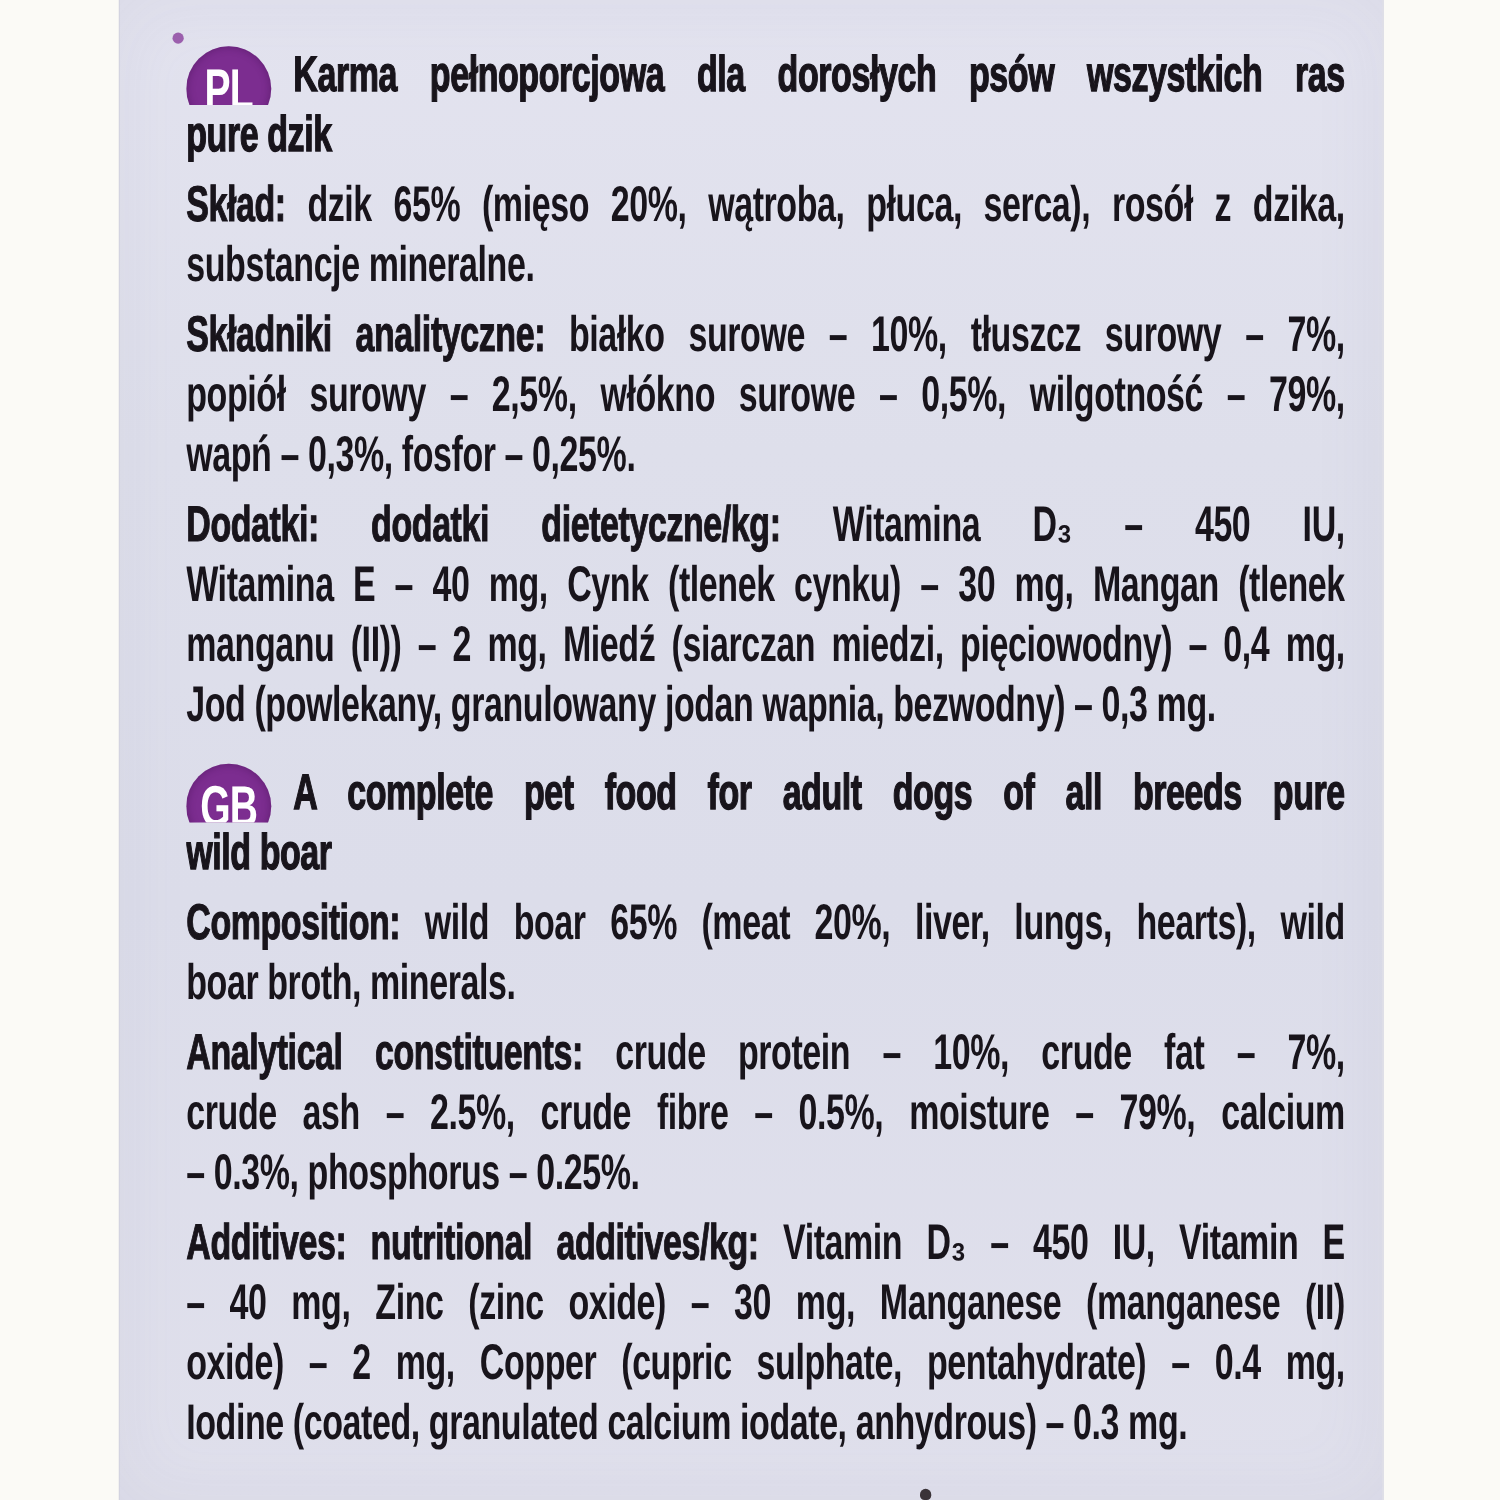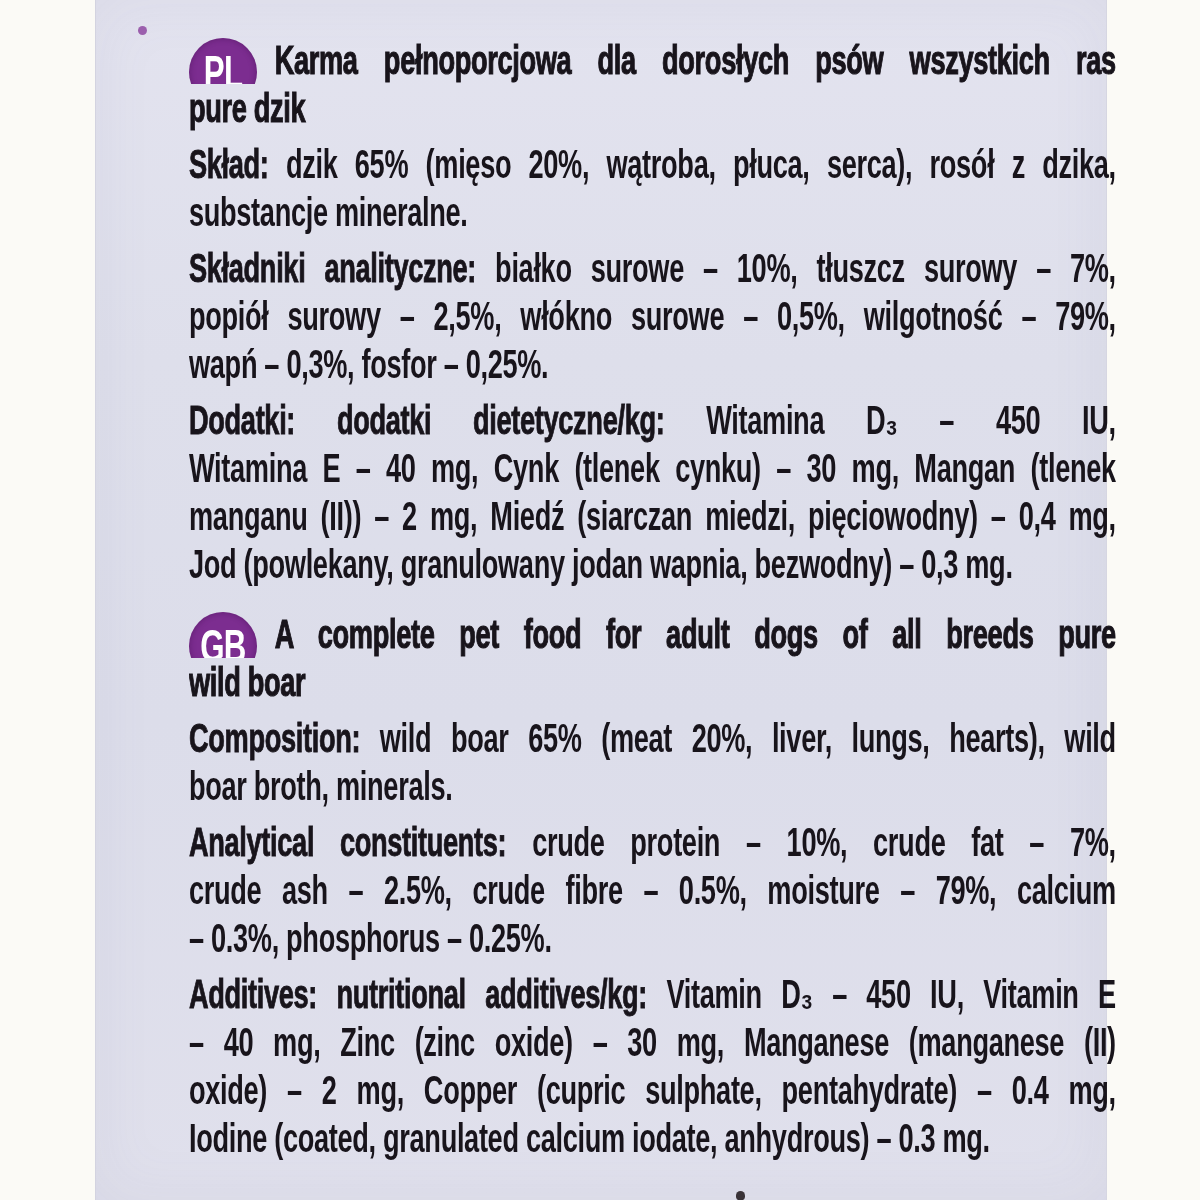--- a/index.html
+++ b/index.html
@@ -9,21 +9,21 @@
     font-family:"Liberation Sans","DejaVu Sans",sans-serif;
   }
   .label-strip{
     position:absolute;left:95px;top:0;width:1010px;height:1200px;
     background:linear-gradient(180deg,#e3e3ef 0%,#dedfeb 30%,#dcddea 60%,#e0e0ec 100%);
     border-left:1px solid #d3d3e0;
     border-right:1px solid #d6d6e2;
     box-shadow:inset 0 0 60px rgba(110,110,150,0.08);
   }
   .content{
-    position:absolute;left:53px;top:36px;width:927px;margin-left:40px;
+    position:absolute;left:53px;top:36px;width:927px;
   }
   .scale-wrap{
     width:1363px;
     transform:scaleX(0.68);
     transform-origin:0 0;
     color:#18141b;
     font-size:40px;line-height:48px;font-weight:700;letter-spacing:-0.5px;
   }
   .line{height:48px;overflow:hidden;white-space:nowrap;}
   .j{text-align:justify;text-align-last:justify;white-space:normal;}

